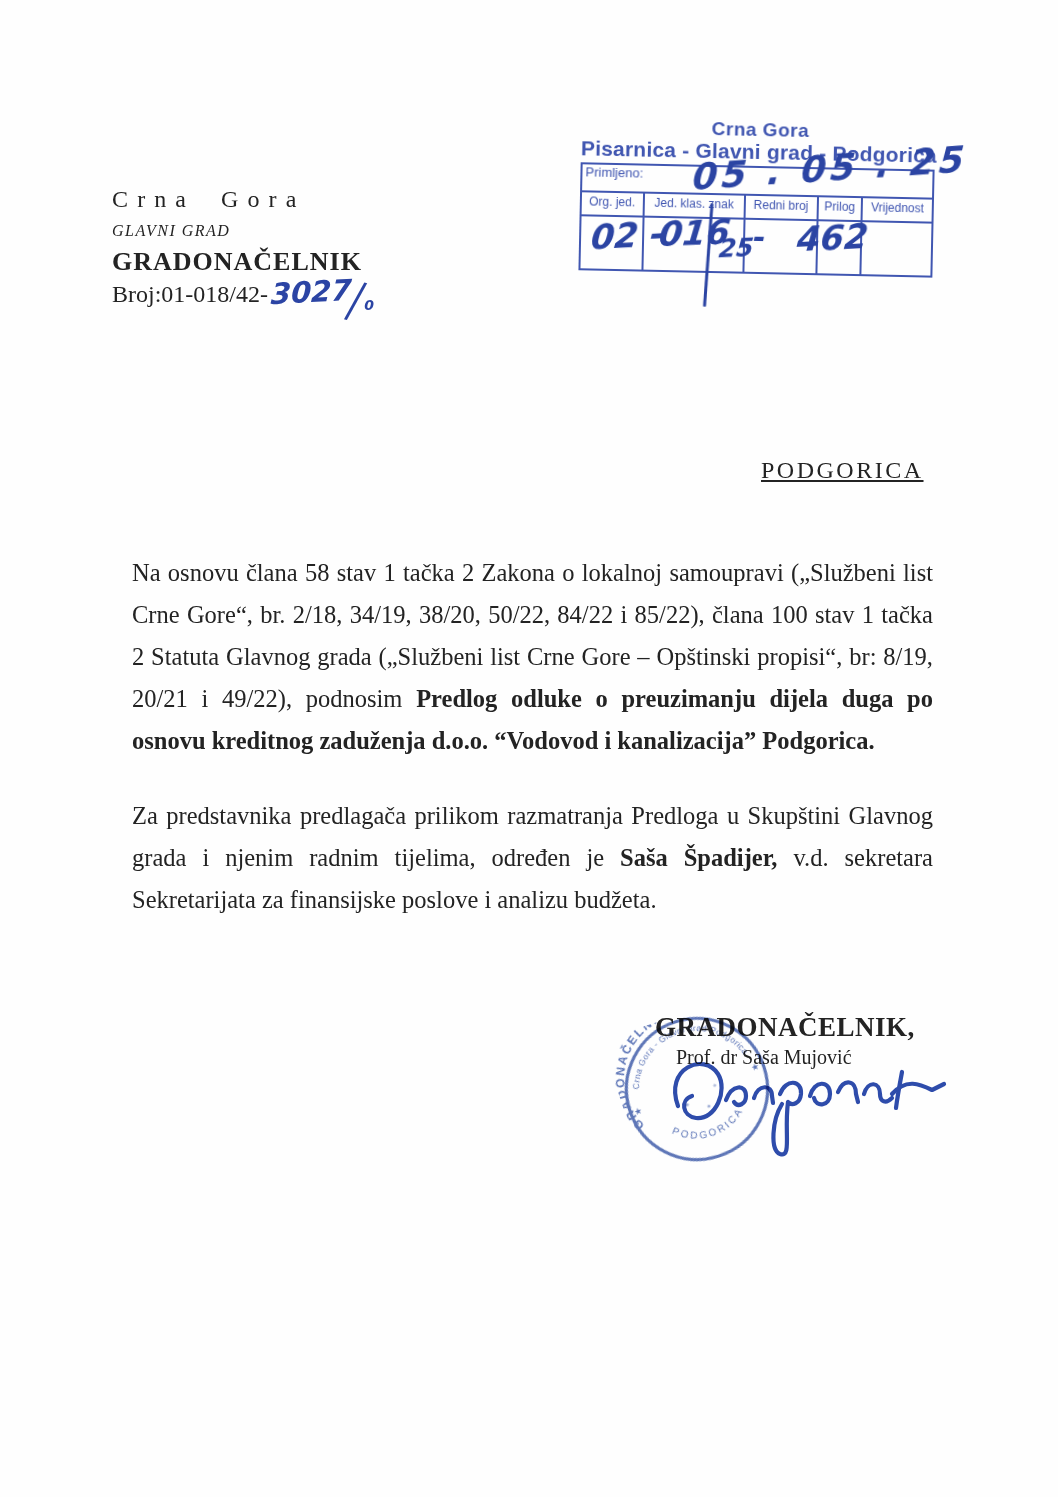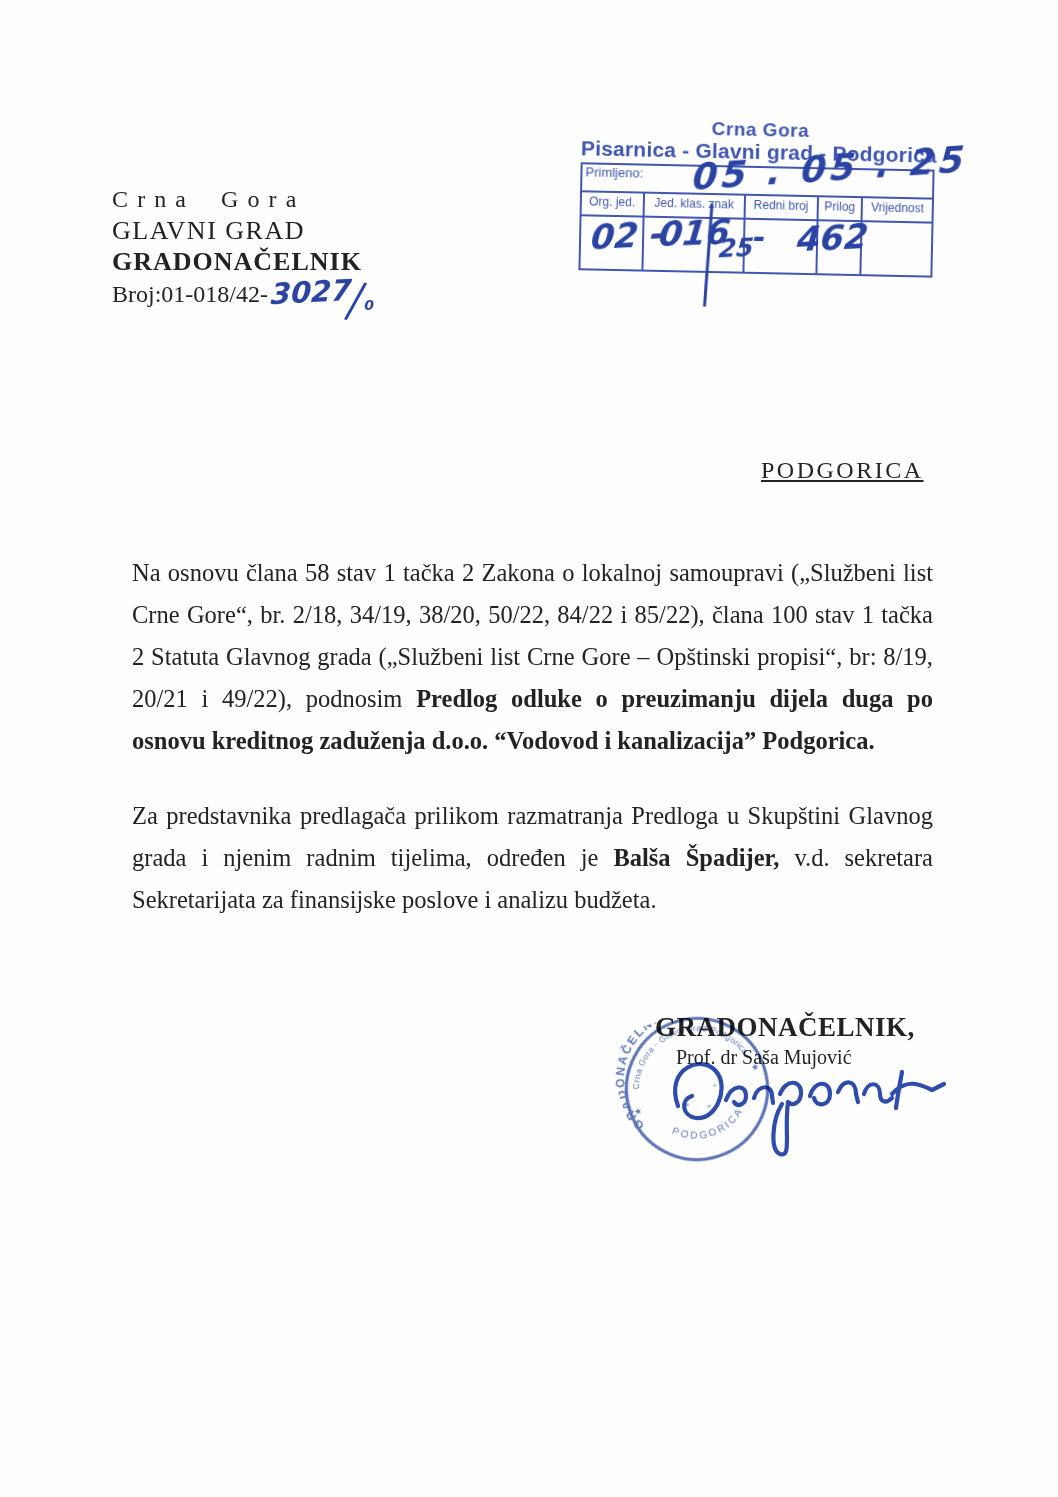--- a/index.html
+++ b/index.html
@@ -4,21 +4,21 @@
 <style>
   html,body{margin:0;padding:0;background:#e8e8e8;}
   .page{
     position:relative;width:1058px;height:1497px;background:#fefefe;
     font-family:"Liberation Serif", serif;color:#232323;overflow:hidden;
     margin:0 auto;
   }
   
   .letterhead{position:absolute;left:112px;top:184px;line-height:31px;white-space:nowrap;}
   .lh-country{font-size:24px;letter-spacing:.38em;word-spacing:.45em;}
-  .lh-city{font-size:26px;letter-spacing:1.5px;}
+  .lh-city{font-size:16px;letter-spacing:1.5px;font-style:italic;}
   .lh-office{font-size:26px;font-weight:bold;letter-spacing:1px;}
   .lh-ref,.lh-date{font-size:24px;}
   .hw{color:#2b44a4;font-family:"DejaVu Sans", sans-serif;font-style:italic;}
   .ref-hw{display:inline-block;font-size:29px;font-weight:bold;transform:rotate(-3deg) skewX(-6deg);margin-left:3px;}
   .ref-slash{display:inline-block;font-size:26px;font-weight:bold;transform:rotate(14deg) scaleY(1.9) translateY(4px);margin-left:1px;}
   .ref-sub{display:inline-block;font-size:14px;font-weight:bold;transform:translateY(8px);margin-left:2px;}
   
   .stamp{
     position:absolute;left:580px;top:120px;width:358px;
     font-family:"Liberation Sans", sans-serif;color:#4056b2;
@@ -95,21 +95,21 @@
     <span class="hw st-overlay hw-c2">25</span>
     <span class="hw st-overlay hw-c3">-</span>
     <span class="hw st-overlay hw-c4">462</span>
     <span class="pen-stroke"></span>
   </div>
 
   <div class="title2">PODGORICA</div>
 
   <div class="body-text">
     <p><span>Na osnovu člana 58 stav 1 tačka 2 Zakona o lokalnoj samoupravi („Službeni list Crne Gore“, br. 2/18, 34/19, 38/20, 50/22, 84/22 i 85/22), člana 100 stav 1 tačka 2 Statuta Glavnog grada („Službeni list Crne Gore – Opštinski propisi“, br: 8/19, 20/21 i 49/22), podnosim </span><span class="b">Predlog odluke o preuzimanju dijela duga po osnovu kreditnog zaduženja d.o.o. “Vodovod i kanalizacija” Podgorica.</span></p>
-    <p><span>Za predstavnika predlagača prilikom razmatranja Predloga u Skupštini Glavnog grada i njenim radnim tijelima, određen je </span><span class="b">Balša Špadijer,</span><span> v.d. sekretara Sekretarijata za finansijske poslove i analizu budžeta.</span></p>
+    <p><span>Za predstavnika predlagača prilikom razmatranja Predloga u Skupštini Glavnog grada i njenim radnim tijelima, određen je </span><span class="b">Saša Špadijer,</span><span> v.d. sekretara Sekretarijata za finansijske poslove i analizu budžeta.</span></p>
   </div>
 
   <div class="sig-role">GRADONAČELNIK,</div>
   <div class="sig-name">Prof. dr Saša Mujović</div>
 
   <svg class="seal" viewBox="0 0 152 152">
     <g fill="#4763ae" stroke="none" font-family="Liberation Sans, sans-serif">
       <circle cx="76" cy="76" r="70.5" fill="none" stroke="#4763ae" stroke-width="3.2"></circle>
       <defs>
         <path id="sealTop" d="M 18,76 A 58,58 0 1 1 134,76"></path>

